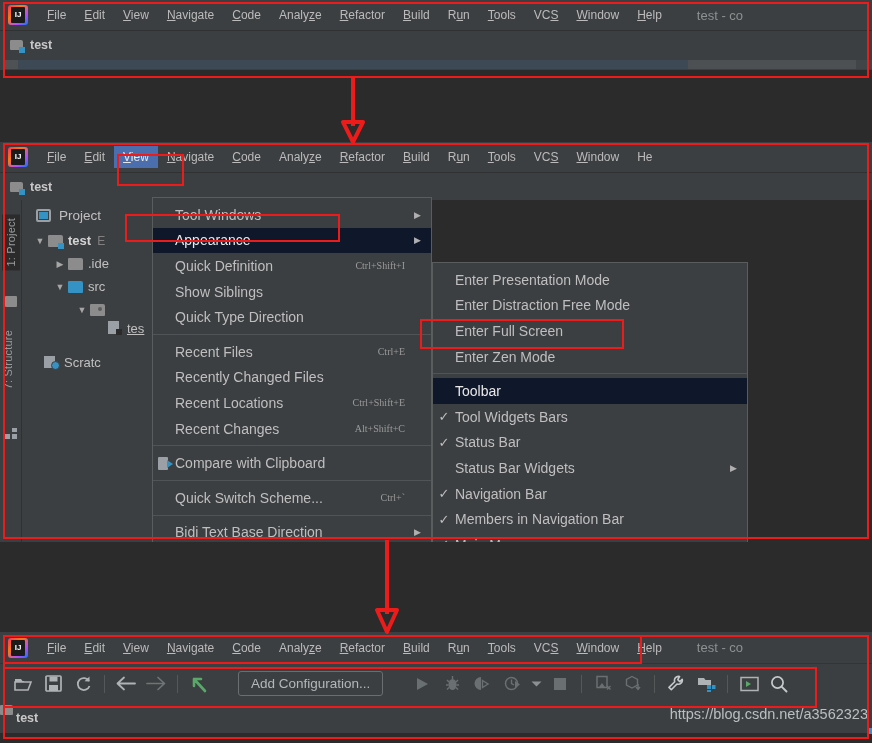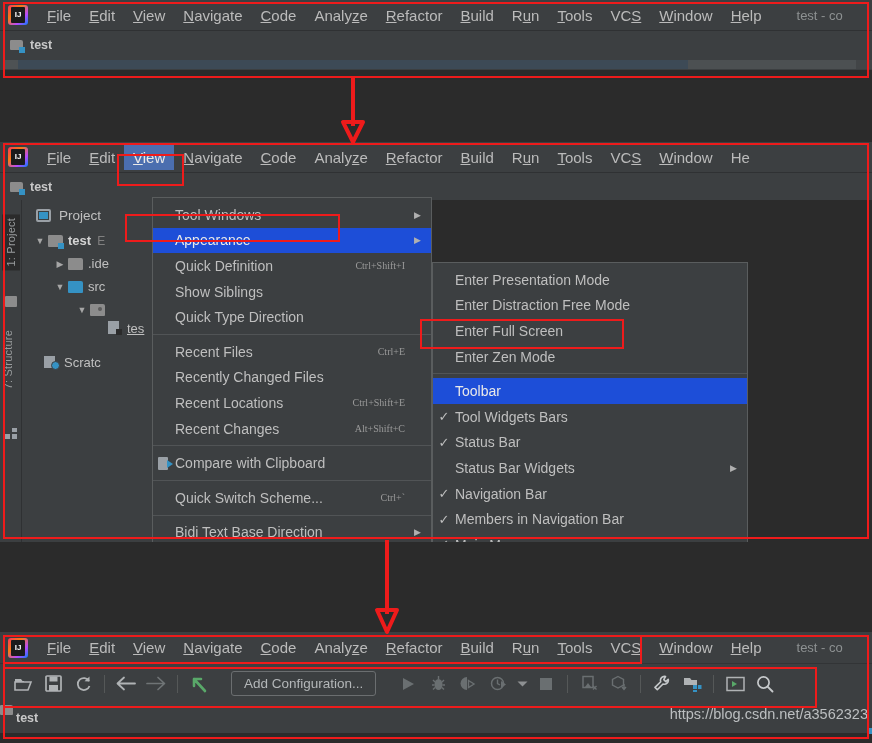--- a/index.html
+++ b/index.html
@@ -31,21 +31,21 @@
     content: "IJ";
     position: absolute; left: 3px; top: 2px;
     width: 14px; height: 16px;
     background: #1b1b1b; color: #fff;
     font-size: 8px; font-weight: bold;
     line-height: 16px; text-align: center;
     border-radius: 1px;
   }
   .menu-item {
     color: #bbbbbb;
-    font-size: 15px;
+    font-size: 12px;
     padding: 4px 9px;
     white-space: nowrap;
     cursor: default;
   }
   .menu-item u { text-decoration: underline; }
   .win-title {
     color: #8d9192; font-size: 13px;
     margin-left: 26px; white-space: nowrap;
   }
 
@@ -136,40 +136,40 @@
     color:#bfbfbf; font-size:14px;
     padding: 0 10px 0 0;
     white-space:nowrap;
     position:relative;
     justify-content:center;
   }
   .mrow .chk { width:22px; text-align:center; color:#bfbfbf; font-size:13px; flex:0 0 auto;}
   .mrow .lbl { flex:1; padding-right:22px; }
   .mrow .acc { color:#9a9a9a; font-size:10px; padding-left:10px;font-family:Liberation Serif, serif;}
   .mrow .sub { width:16px; text-align:right; color:#b0b0b0; font-size:9px; }
-  .mrow.sel { background:#1d4ed8; color:#e6e6e6; }
+  .mrow.sel { background:#0f172a; color:#e6e6e6; }
   .mrow.sel .lbl { color:#e9e9e9; }
   .msep { height:1px; background:#515456; margin:4px 0; }
   .clipico{width:13px;height:14px;position:relative;}
   .clipico .c1{position:absolute;left:0;top:1px;width:10px;height:13px;background:#9aa0a6;border-radius:1px;}
   .clipico .c2{position:absolute;right:-2px;top:4px;width:0;height:0;border-left:6px solid #3592c4;border-top:4px solid transparent;border-bottom:4px solid transparent;}
 
   
   .panel3 { position:absolute; left:0; top:632px; width:872px; height:111px; overflow:hidden; }
   .toolbar3 {
     display:flex; align-items:center; height:40px;
     background:#3c3f41; padding-left:8px; gap:0px;
     border-top:1px solid #323436;
   }
   .tbtn { width:30px; height:30px; display:flex; align-items:center; justify-content:center; flex:0 0 auto;}
   .tsep { width:1px; height:18px; background:#555858; margin:0 6px; flex:0 0 auto;}
   .addcfg {
     border:1px solid #6b6e70; border-radius:3px;
     color:#b4b7b9; font-size:13.5px;
-    padding:4px 12px; margin:0 17px; white-space:nowrap;
+    padding:4px 12px; margin:0 24px; white-space:nowrap;
   }
   .statusbar3 {
     display:flex; align-items:center; height:30px; background:#3c3f41; padding-left:10px;
     position:relative;
   }
   .watermark {
     position:absolute; right:4px; top:3px;
     color:#c9ccce; font-size:14.5px; opacity:.9;
     font-family:"Liberation Sans", sans-serif;
   }

